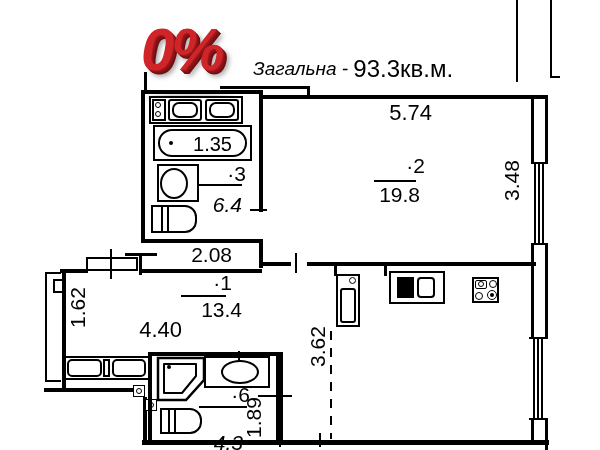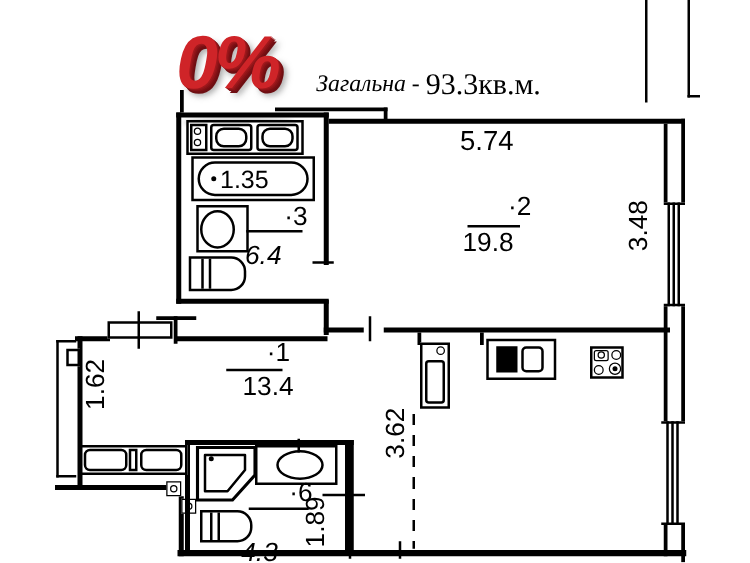--- a/index.html
+++ b/index.html
@@ -6,32 +6,32 @@
   #screenshot{position:relative;width:600px;height:450px;background:#ffffff;overflow:hidden;
     font-family:"Liberation Sans", sans-serif;color:#000;}
   .abs{position:absolute;}
   .w{position:absolute;background:#000;}
   .fx{position:absolute;background:#fff;border:2px solid #000;box-sizing:border-box;}
   .thin{border-width:1.5px;}
   .c{border-radius:50%;}
   .lbl{position:absolute;font-size:21px;line-height:21px;white-space:nowrap;}
   .sm{font-size:20px;}
   .it{font-style:italic;}
-  .ctr{text-align:left;}
+  .ctr{text-align:right;}
   .rgt{text-align:right;}
   .rot{transform:rotate(-90deg);transform-origin:center;width:60px;height:21px;text-align:center;}
   .uline{position:absolute;background:#000;height:2px;}
   .dash{position:absolute;width:2px;background:repeating-linear-gradient(to bottom,#000 0 9px,transparent 9px 17px);}
   .logo{position:absolute;left:141px;top:20px;font-size:60px;line-height:60px;font-weight:bold;
     font-style:italic;letter-spacing:-3px;color:#cf2428;
     text-shadow:1px 1px 0 #9e181c,2px 2px 0 #8d1418,3px 3px 0 #7c1014,4px 4px 0 #6e0e12,6px 6px 5px rgba(90,90,90,.55);}
   .logo-shadow{position:absolute;left:147px;top:94px;width:88px;height:8px;background:#c9c9c9;
     border-radius:50%;filter:blur(1.5px);}
   .hdr1{position:absolute;left:228px;top:31px;font-size:19px;font-style:italic;}
-  .hdr2{position:absolute;left:253px;top:55px;font-size:19px;font-style:italic;font-family:Liberation Serif, serif;}
+  .hdr2{position:absolute;left:253px;top:55px;font-size:19px;font-style:italic;}
   .hdr2 .big{font-size:24px;font-style:normal;vertical-align:-2px;}
 </style>
 </head>
 <body>
 
 <div id="screenshot">
 
   <div class="logo-shadow"></div>
   <div class="logo">0%</div>
   <div class="hdr2"><span>Загальна - </span><span class="big">93.3кв.м.</span></div>
@@ -163,17 +163,19 @@
   <div class="uline" style="left:197px;top:184px;width:45px"></div>
   <div class="lbl ctr it" style="left:196px;top:194px;width:46px">6.4</div>
 
   <div class="lbl rgt" style="left:214px;top:384px;width:36px">·6</div>
   <div class="uline" style="left:199px;top:406px;width:48px"></div>
   <div class="lbl ctr it" style="left:193px;top:432px;width:50px">4.3</div>
 
   <div class="lbl ctr" style="left:368px;top:102px;width:64px;font-size:22px">5.74</div>
   <div class="lbl rot" style="left:481px;top:170px">3.48</div>
   <div class="lbl ctr sm" style="left:176px;top:134px;width:56px">1.35</div>
+  <div class="lbl ctr" style="left:172px;top:244px;width:60px">2.08</div>
+  <div class="lbl ctr" style="left:120px;top:319px;width:62px;font-size:22px">4.40</div>
   <div class="lbl rot" style="left:47px;top:297px">1.62</div>
   <div class="lbl rot" style="left:287px;top:336px">3.62</div>
   <div class="lbl rot" style="left:223px;top:407px">1.89</div>
 
 </div>
 
 </body></html>

